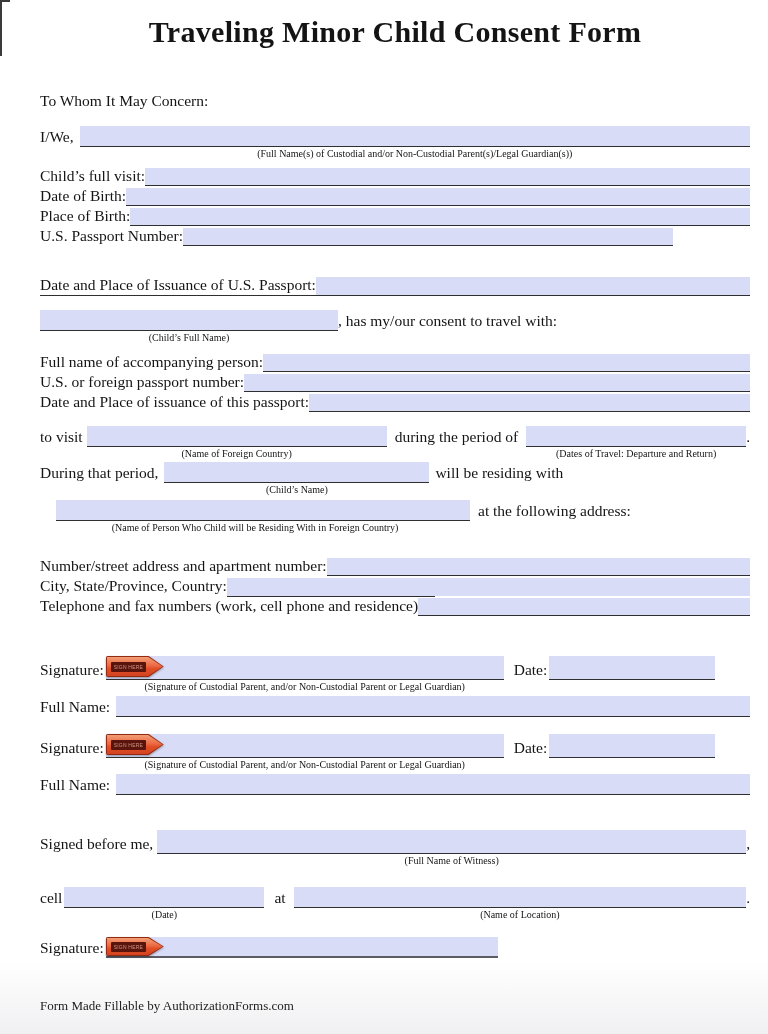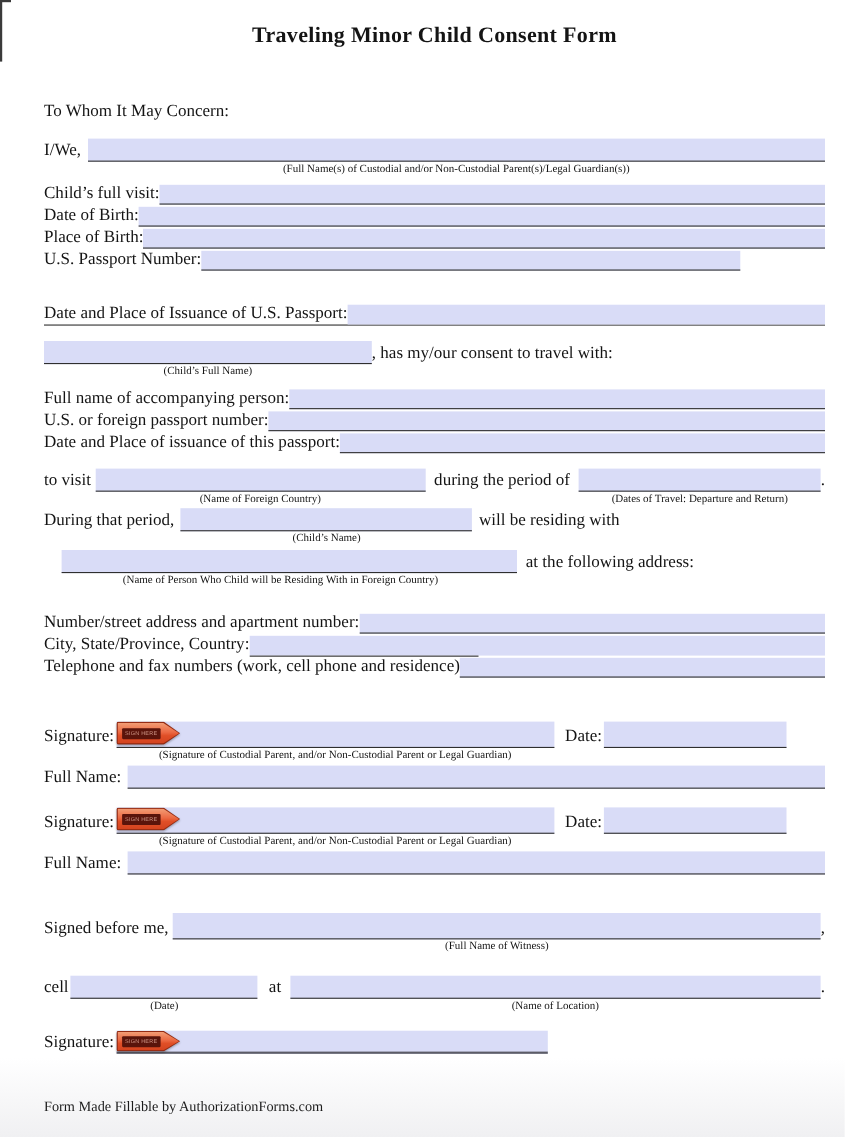--- a/index.html
+++ b/index.html
@@ -13,21 +13,21 @@
     background:linear-gradient(180deg,#ffffff 0%,#ffffff 93%,#f0f0f2 100%);
     overflow:hidden;
   }
   .edge-v { position:absolute; left:0; top:0; width:2px; height:56px; background:#3a3a3a; }
   .edge-h { position:absolute; left:0; top:0; width:10px; height:2px; background:#3a3a3a; }
   .content { padding:0 18px 0 40px; }
 
   .title {
     margin-top:14px;
     text-align:center;
-    font-size:20px; font-weight:bold;
+    font-size:30px; font-weight:bold;
     letter-spacing:.3px;
     line-height:36px;
   }
   .salutation { margin-top:42px; font-size:15.5px; line-height:18px; }
 
   .row { display:flex; align-items:flex-end; }
   .lbl { font-size:15.5px; line-height:17px; padding-bottom:2px; white-space:nowrap; }
   .txt { font-size:15.5px; line-height:17px; padding-bottom:2px; white-space:nowrap; }
 
   .field {
@@ -277,21 +277,21 @@
       <span class="lbl">Signed before me,</span>
       <span class="fw" style="flex:1; margin-left:4px;">
         <span class="field sig-field"></span>
         <span class="cap">(Full Name of Witness)</span>
       </span>
       <span class="txt">,</span>
     </div>
 
     <div class="row thisat-row">
       <span class="lbl">cell</span>
-      <span class="fw" style="width:170px; margin-left:2px;">
+      <span class="fw" style="width:200px; margin-left:2px;">
         <span class="field tall"></span>
         <span class="cap">(Date)</span>
       </span>
       <span class="txt" style="margin:0 8px 0 10px;">at</span>
       <span class="fw" style="flex:1;">
         <span class="field tall"></span>
         <span class="cap">(Name of Location)</span>
       </span>
       <span class="txt">.</span>
     </div>

